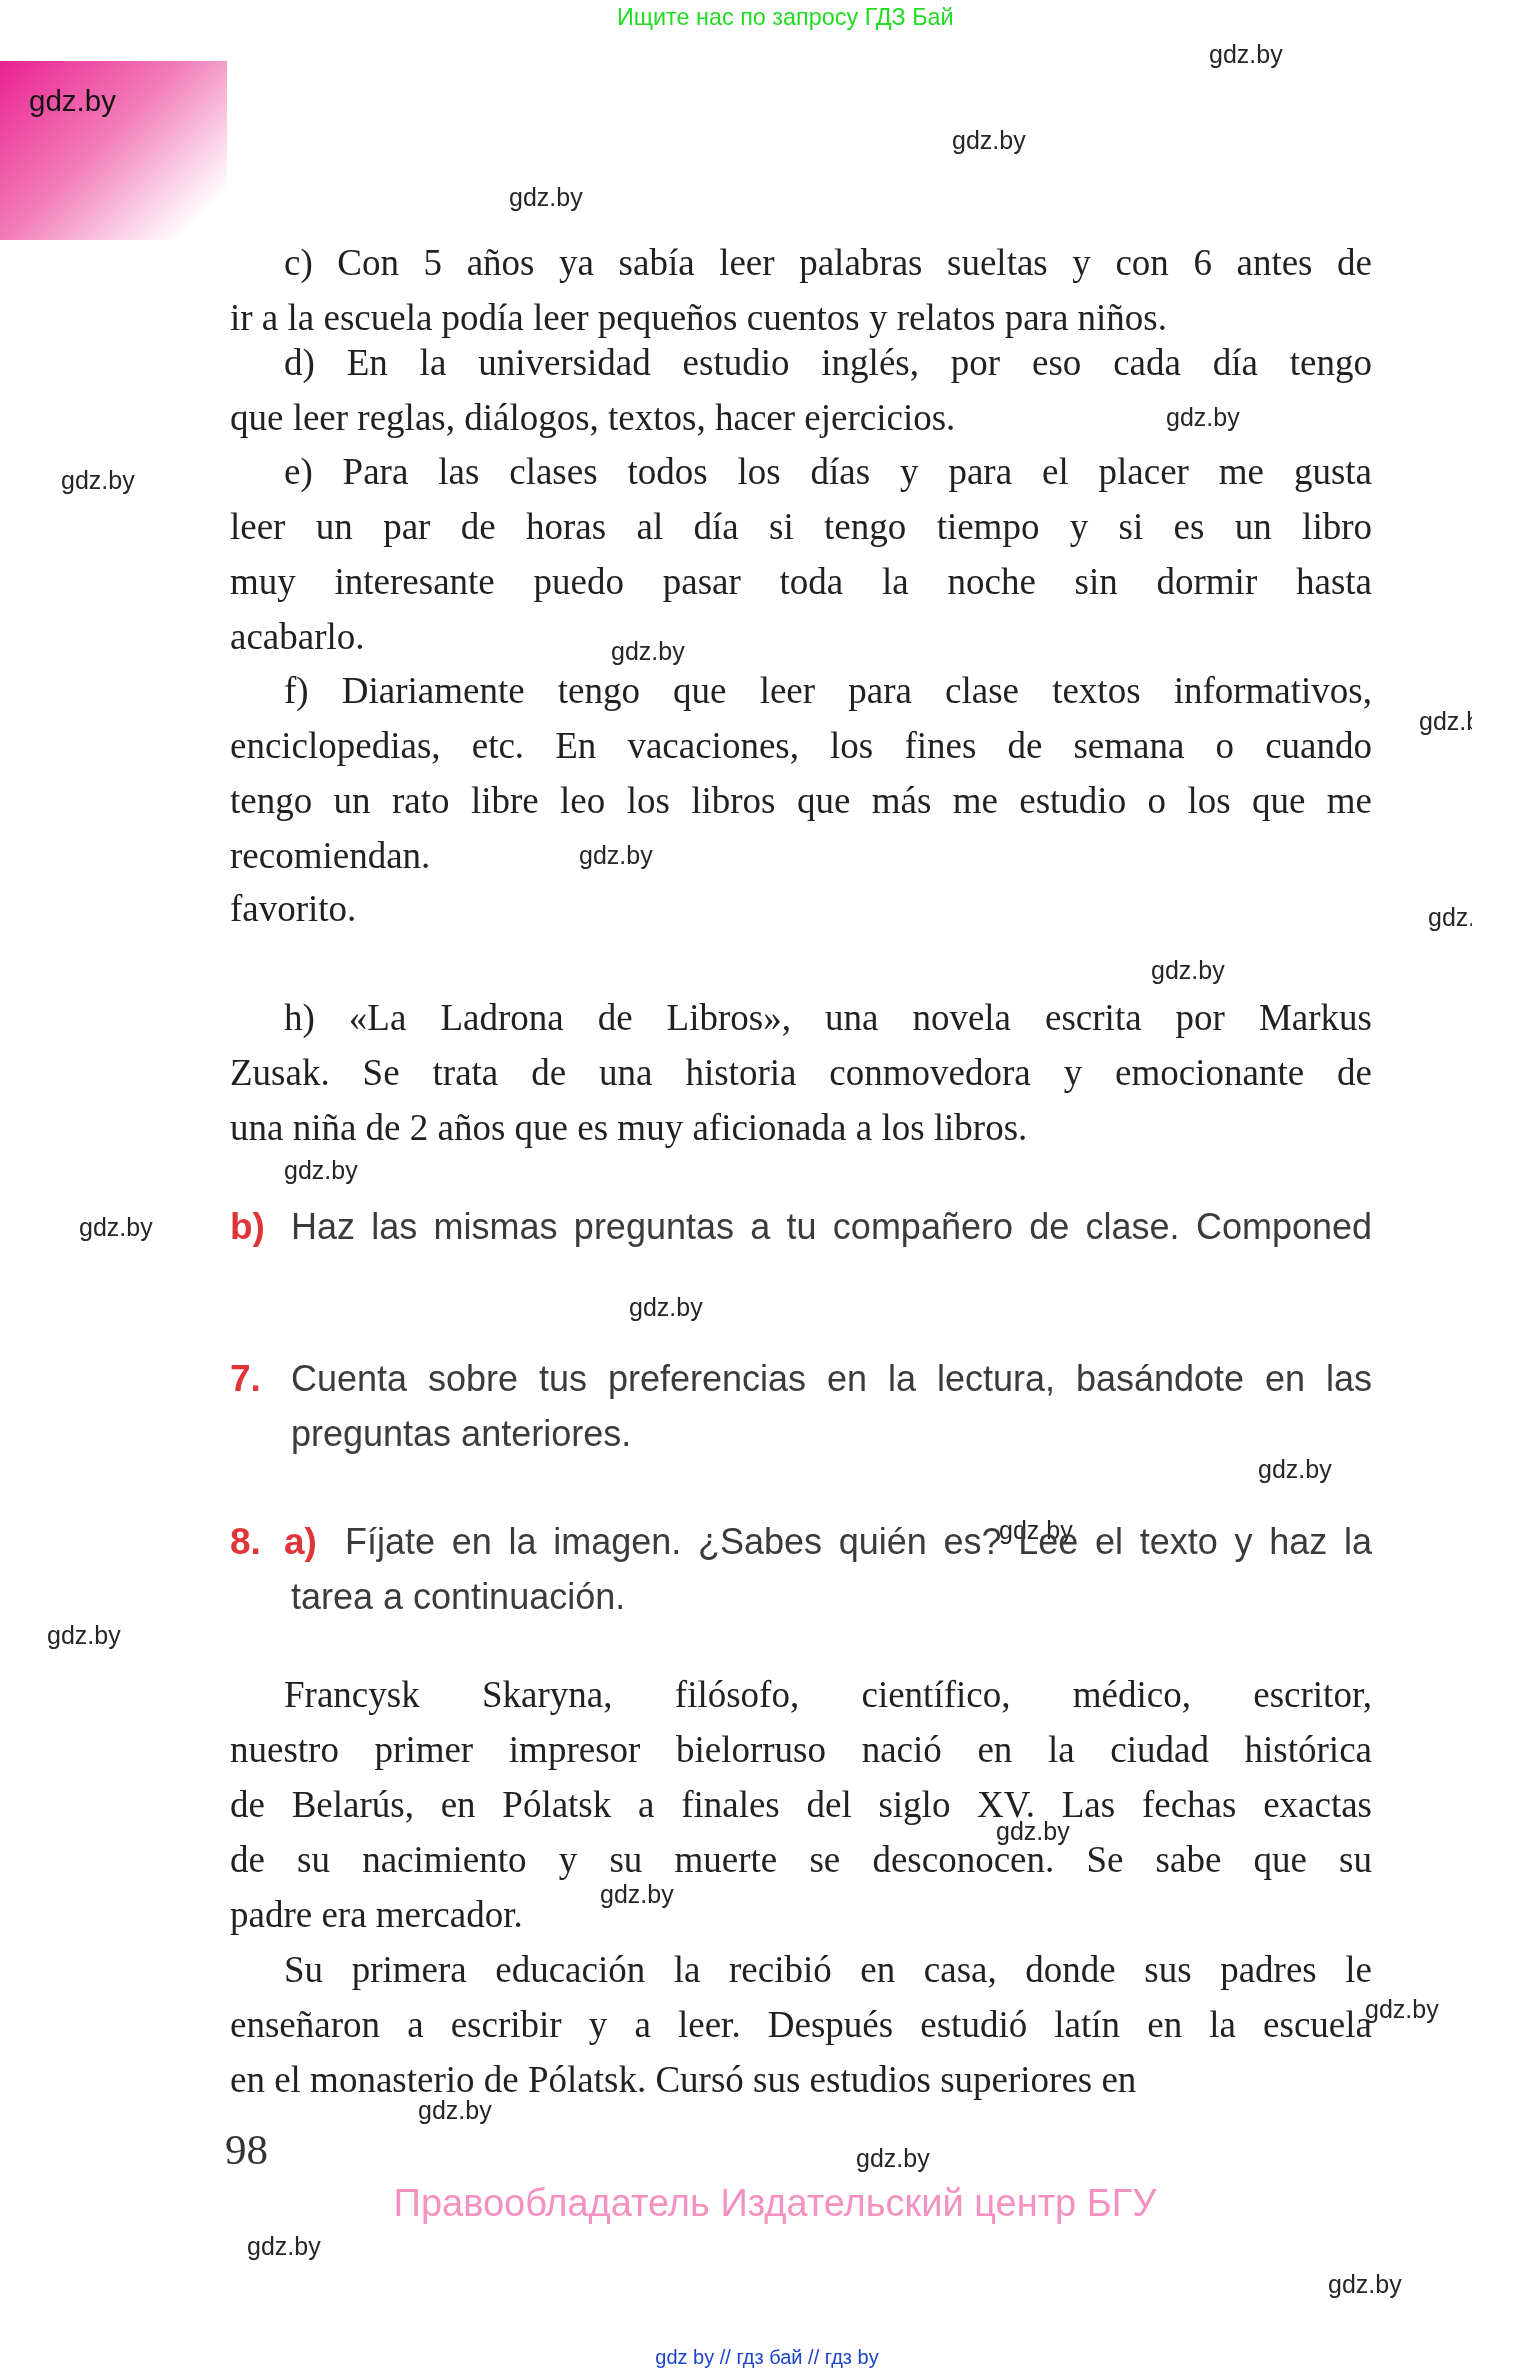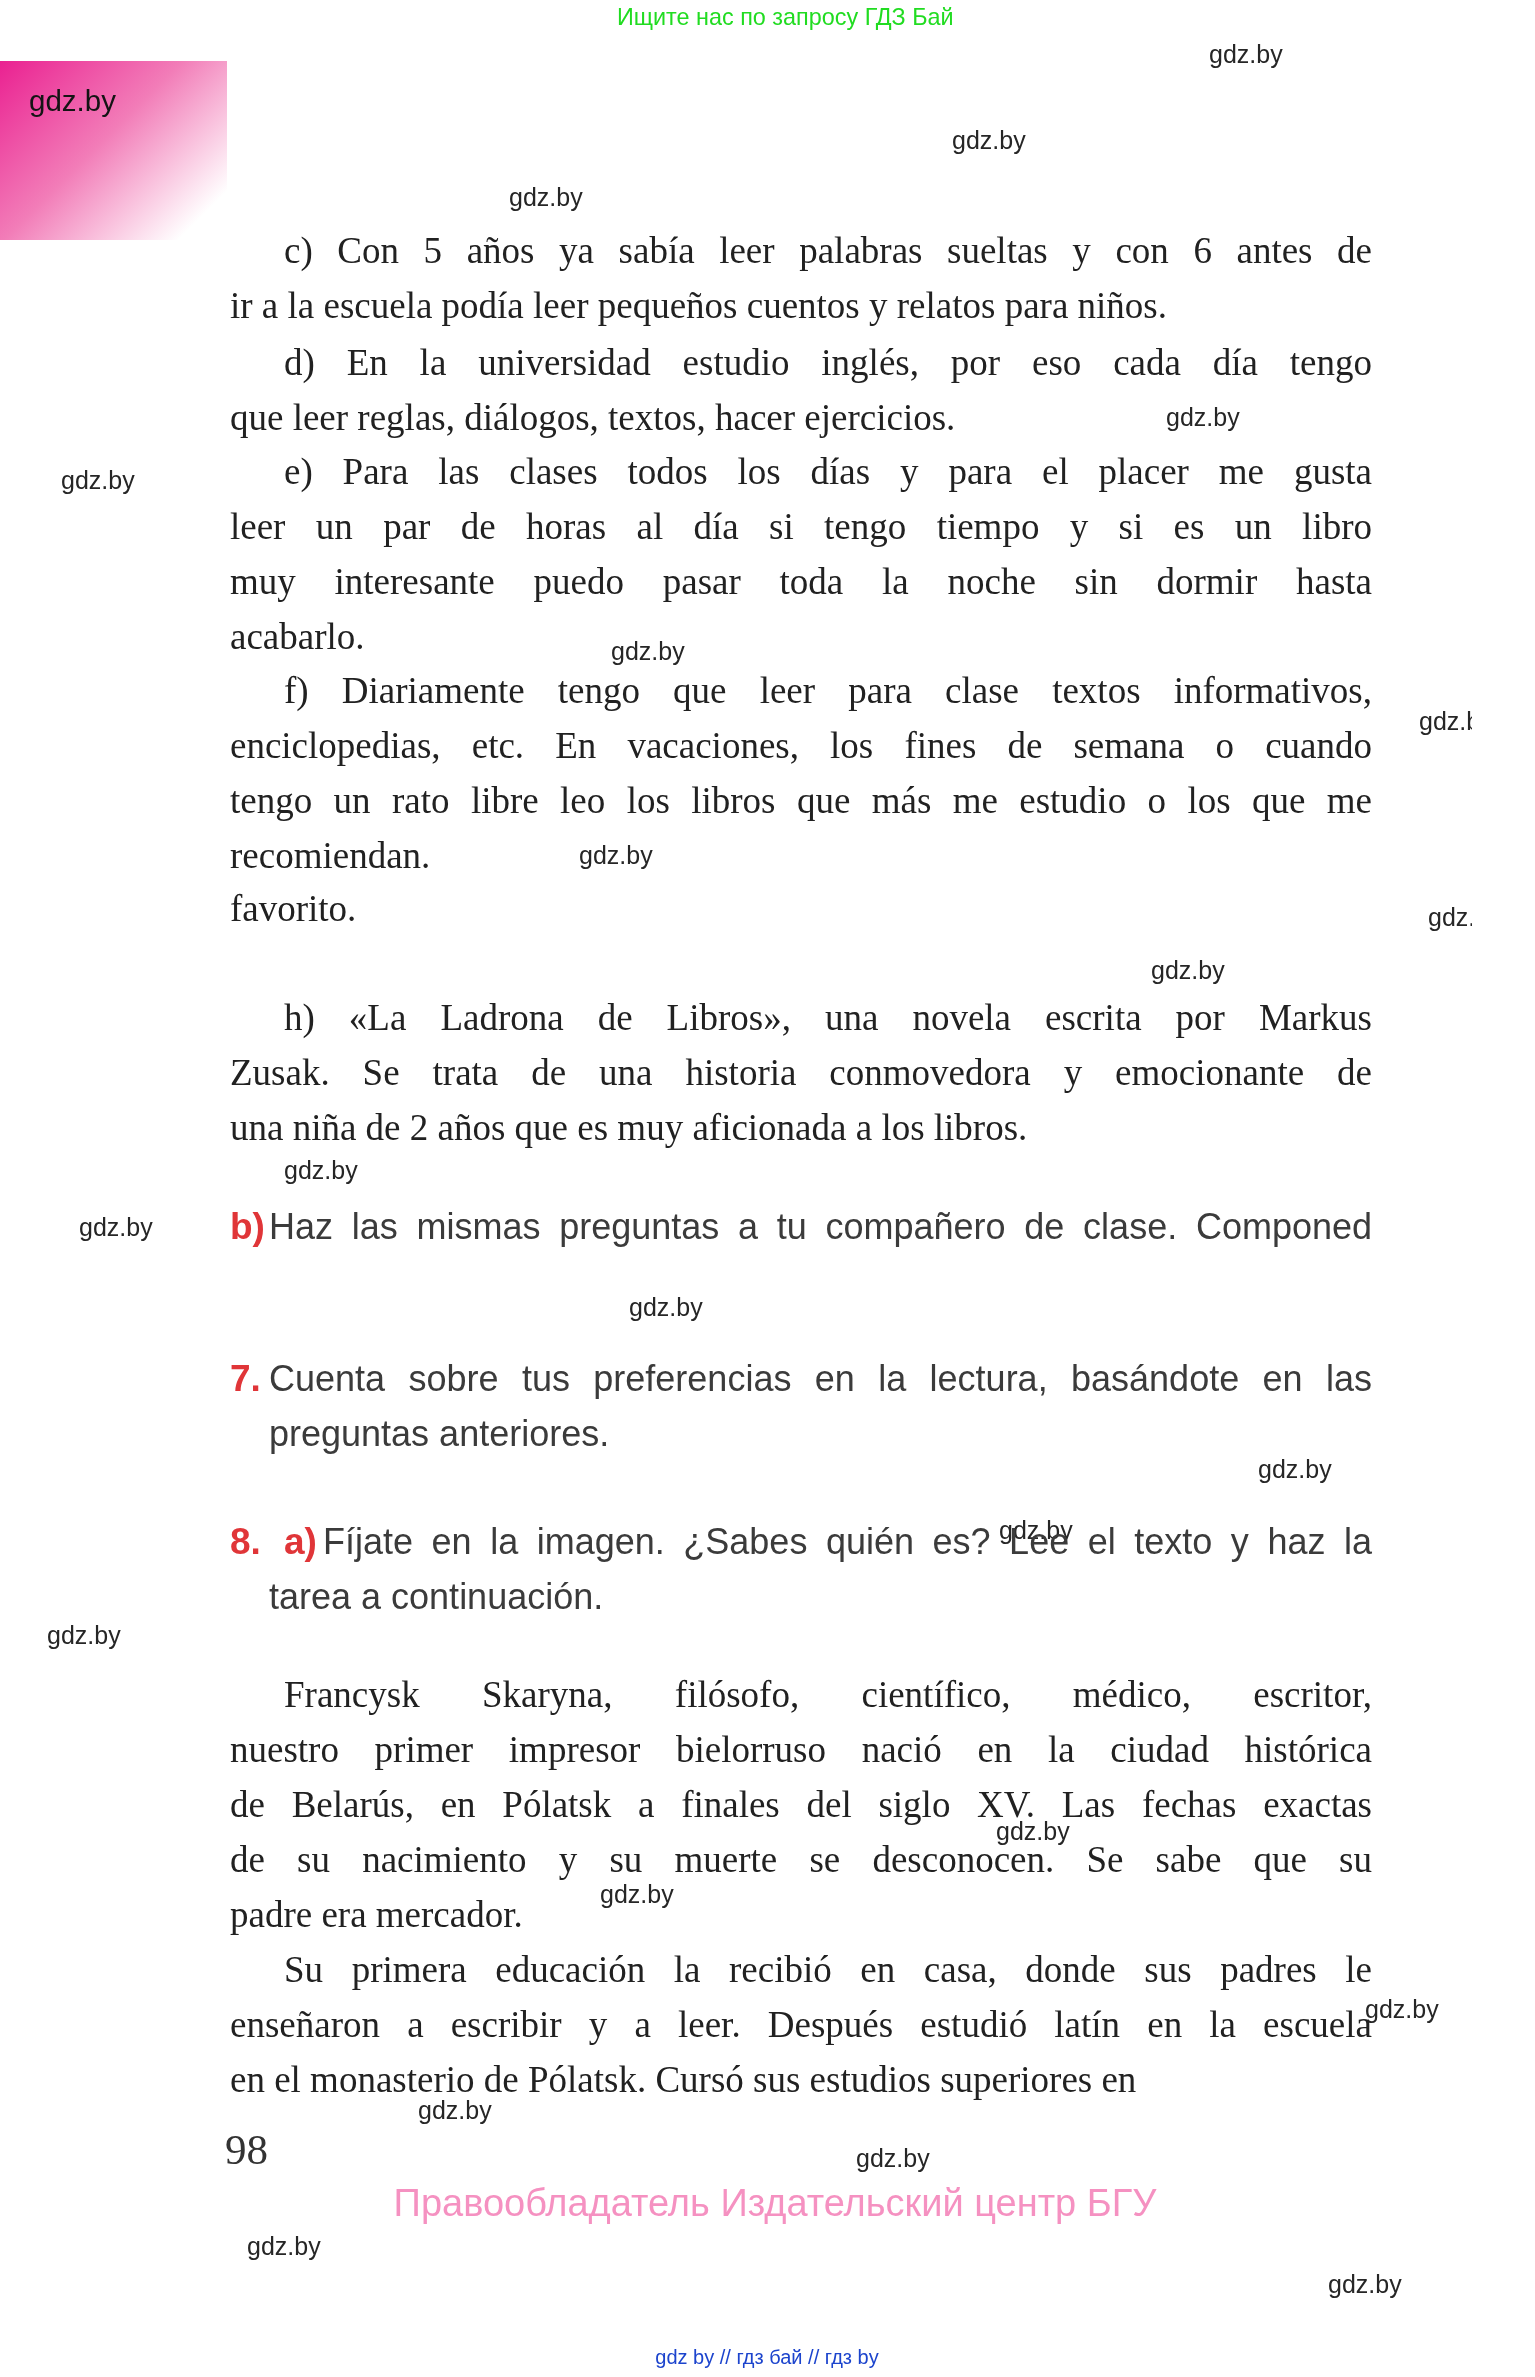--- a/index.html
+++ b/index.html
@@ -35,21 +35,21 @@
   .ex {
     position:absolute; left:230px; width:1142px;
     font-family:"Liberation Sans", sans-serif; font-size:36px; line-height:55px;
     color:var(--sans-ink,#3b3b3b);
   }
   .exlabel {
     position:absolute; left:0; top:0; color:var(--red,#e03538);
     font-weight:bold; font-size:37px; line-height:55px;
   }
   .exlabel.second { left:54px; }
-  .exlines { margin-left:39px; }
+  .exlines { margin-left:61px; }
   .exlines.deep { }
   .exlines.deep .jline.sub { padding-left:54px; }
   .pagenum {
     position:absolute; left:225px; top:2124px; font-size:43px; line-height:1.2;
     color:#333333;
     text-align:right;
   }
   .copyright {
     position:absolute; left:775px; top:2182px; transform:translateX(-50%);
     font-family:"Liberation Sans", sans-serif; font-size:38px;
@@ -89,21 +89,21 @@
   <span class="wm" style="left:999px;top:1518px">gdz.by</span>
   <span class="wm" style="left:47px;top:1623px">gdz.by</span>
   <span class="wm" style="left:996px;top:1819px">gdz.by</span>
   <span class="wm" style="left:600px;top:1882px">gdz.by</span>
   <span class="wm" style="left:1365px;top:1997px">gdz.by</span>
   <span class="wm" style="left:418px;top:2098px">gdz.by</span>
   <span class="wm" style="left:856px;top:2146px">gdz.by</span>
   <span class="wm" style="left:247px;top:2234px">gdz.by</span>
   <span class="wm" style="left:1328px;top:2272px">gdz.by</span>
 
-  <section class="para" style="top:223px">
+  <section class="para" style="top:235px">
     <div class="jline indent">c) Con 5 años ya sabía leer palabras sueltas y con 6 antes de</div>
     <div class="lline">ir a la escuela podía leer pequeños cuentos y relatos para niños.</div>
   </section>
 
   <section class="para" style="top:335px">
     <div class="jline indent">d) En la universidad estudio inglés, por eso cada día tengo</div>
     <div class="lline">que leer reglas, diálogos, textos, hacer ejercicios.</div>
   </section>
 
   <section class="para" style="top:444px">

